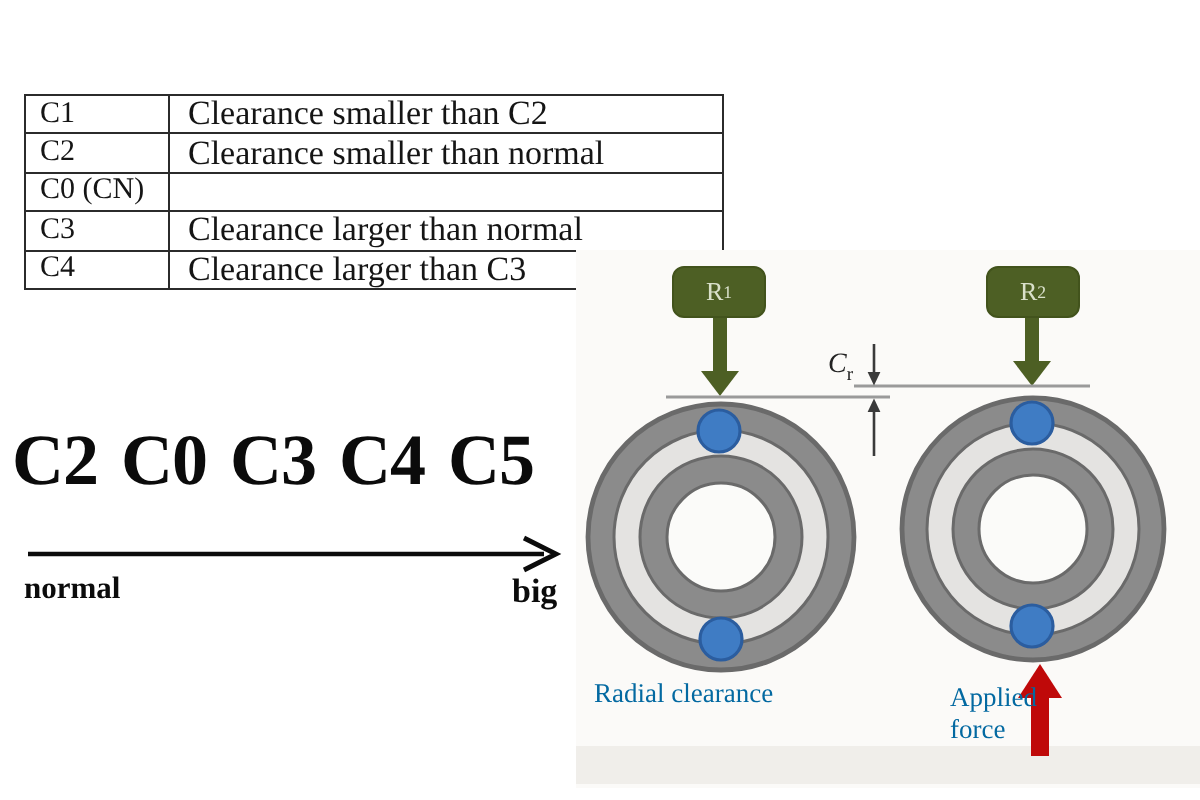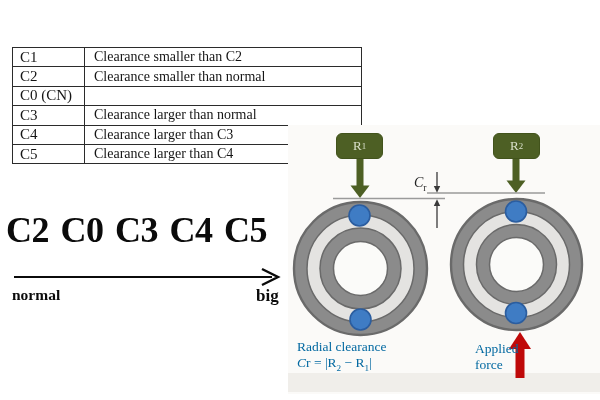--- a/index.html
+++ b/index.html
@@ -6,21 +6,21 @@
   #stage{position:relative;width:600px;height:400px;background:#ffffff;overflow:hidden;
          font-family:"Liberation Serif", serif;color:#151515;}
 
   
   .clr-table{position:absolute;left:12px;top:47px;width:348px;background:#fff;
              border:1.4px solid #2b2b2b;z-index:1;}
   .trow{display:flex;height:18.4px;border-bottom:1.2px solid #2b2b2b;}
   .trow:last-child{border-bottom:none;}
   .tc1{width:64px;border-right:1.2px solid #2b2b2b;padding-left:7px;
        display:flex;align-items:center;font-size:15px;}
-  .tc2{flex:1;padding-left:9px;display:flex;align-items:center;font-size:14px;}
+  .tc2{flex:1;padding-left:9px;display:flex;align-items:center;font-size:17px;}
 
   
   .scale-text{position:absolute;left:6px;top:209px;font-size:36px;font-weight:bold;
               letter-spacing:-0.5px;word-spacing:3px;color:#0b0b0b;z-index:1;white-space:nowrap;}
   .scale-arrow{position:absolute;left:12px;top:266px;z-index:1;}
   .lbl-small{position:absolute;left:12px;top:286px;font-size:15.5px;font-weight:bold;color:#0b0b0b;z-index:1;}
   .lbl-big{position:absolute;left:256px;top:286px;font-size:17px;font-weight:bold;color:#0b0b0b;z-index:1;}
 
   
   .photo{position:absolute;left:288px;top:125px;width:312px;height:269px;
@@ -61,24 +61,20 @@
     <div class="trow">
       <div class="tc1">C0 (CN)</div>
     </div>
     <div class="trow">
       <div class="tc1">C3</div>
       <div class="tc2">Clearance larger than normal</div>
     </div>
     <div class="trow">
       <div class="tc1">C4</div>
       <div class="tc2">Clearance larger than C3</div>
-    </div>
-    <div class="trow">
-      <div class="tc1">C5</div>
-      <div class="tc2">Clearance larger than C4</div>
     </div>
   </div>
 
   <div class="scale-text">C2 C0 C3 C4 C5</div>
   <svg class="scale-arrow" width="274" height="22" viewBox="0 0 274 22">
     <line x1="2" y1="11" x2="260" y2="11" stroke="#0b0b0b" stroke-width="2.2"></line>
     <path d="M250,3 L266,11 L250,19" fill="none" stroke="#0b0b0b" stroke-width="2.4"></path>
   </svg>
   <div class="lbl-small">normal</div>
   <div class="lbl-big">big</div>
@@ -140,23 +136,20 @@
         <rect x="227.5" y="223" width="9" height="30" fill="var(--red)"></rect>
       </g>
     </svg>
 
     <div class="cr-label">
       <span class="it">C</span><sub>r</sub>
     </div>
 
     <div class="caption" id="caption-left">
       <div>Radial clearance</div>
-      <div class="formula">
-        <span class="it">C</span><span>r</span><span> = |R</span><sub>2</sub><span> − R</span><sub>1</sub><span>|</span>
-      </div>
     </div>
     <div class="caption" id="caption-right">
       <div>Applied</div>
       <div>force</div>
     </div>
   </div>
 
 </div>
 
 </body></html>

